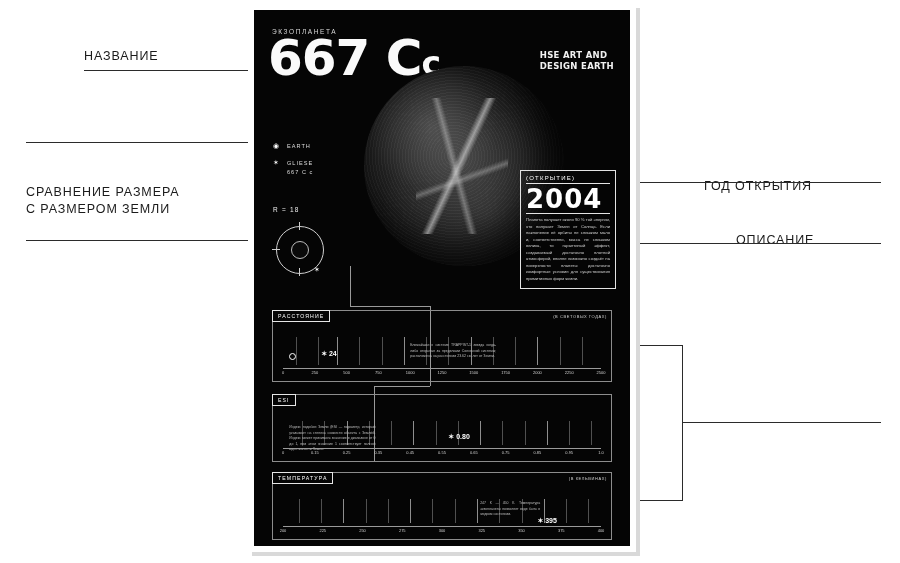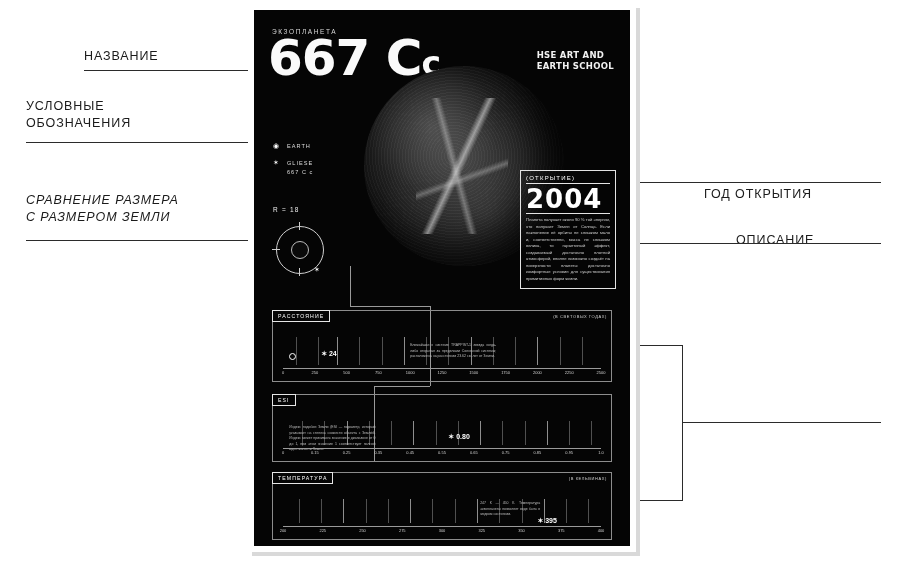--- a/index.html
+++ b/index.html
@@ -167,29 +167,27 @@
   .pline{position:absolute;background:#9a9a9a;}
 </style>
 </head>
 <body>
 
 <div class="stage">
 
   <div class="ann left" style="left:84px;top:48px;">НАЗВАНИЕ</div>
   <div class="line h" style="left:84px;top:70px;width:164px;"></div>
 
-  <div class="ann left" style="left:26px;top:98px;">УСЛОВНЫЕ
-ОБОЗНАЧЕНИЯ</div>
   <div class="line h" style="left:26px;top:142px;width:222px;"></div>
 
-  <div class="ann left" style="left:26px;top:192px;font-style:italic;">СРАВНЕНИЕ РАЗМЕРА
+  <div class="ann left" style="left:26px;top:184px;">СРАВНЕНИЕ РАЗМЕРА
 С РАЗМЕРОМ ЗЕМЛИ</div>
   <div class="line h" style="left:26px;top:240px;width:222px;"></div>
 
-  <div class="ann right" style="left:704px;top:186px;">ГОД ОТКРЫТИЯ</div>
+  <div class="ann right" style="left:704px;top:178px;">ГОД ОТКРЫТИЯ</div>
   <div class="line h" style="left:636px;top:182px;width:245px;"></div>
 
   <div class="ann right" style="left:736px;top:232px;">ОПИСАНИЕ</div>
   <div class="line h" style="left:636px;top:243px;width:245px;"></div>
 
   <div class="line h" style="left:636px;top:345px;width:46px;"></div>
   <div class="line h" style="left:636px;top:500px;width:46px;"></div>
   <div class="line v" style="left:682px;top:345px;height:156px;"></div>
   <div class="line h" style="left:682px;top:422px;width:199px;"></div>
 
@@ -199,21 +197,21 @@
 
       <div class="kicker">ЭКЗОПЛАНЕТА</div>
 
       <div class="title">
         <span class="l2">
           <span>667 C</span><span class="small">c</span>
         </span>
       </div>
 
       <div class="school">HSE ART AND
-EARTH SCHOOL</div>
+DESIGN EARTH</div>
 
       <div class="planet">
         <div class="crack"></div>
       </div>
 
       <div class="legend">
         <div class="row">
           <span class="glyph">◉</span>
           <span class="txt">EARTH</span>
         </div>

